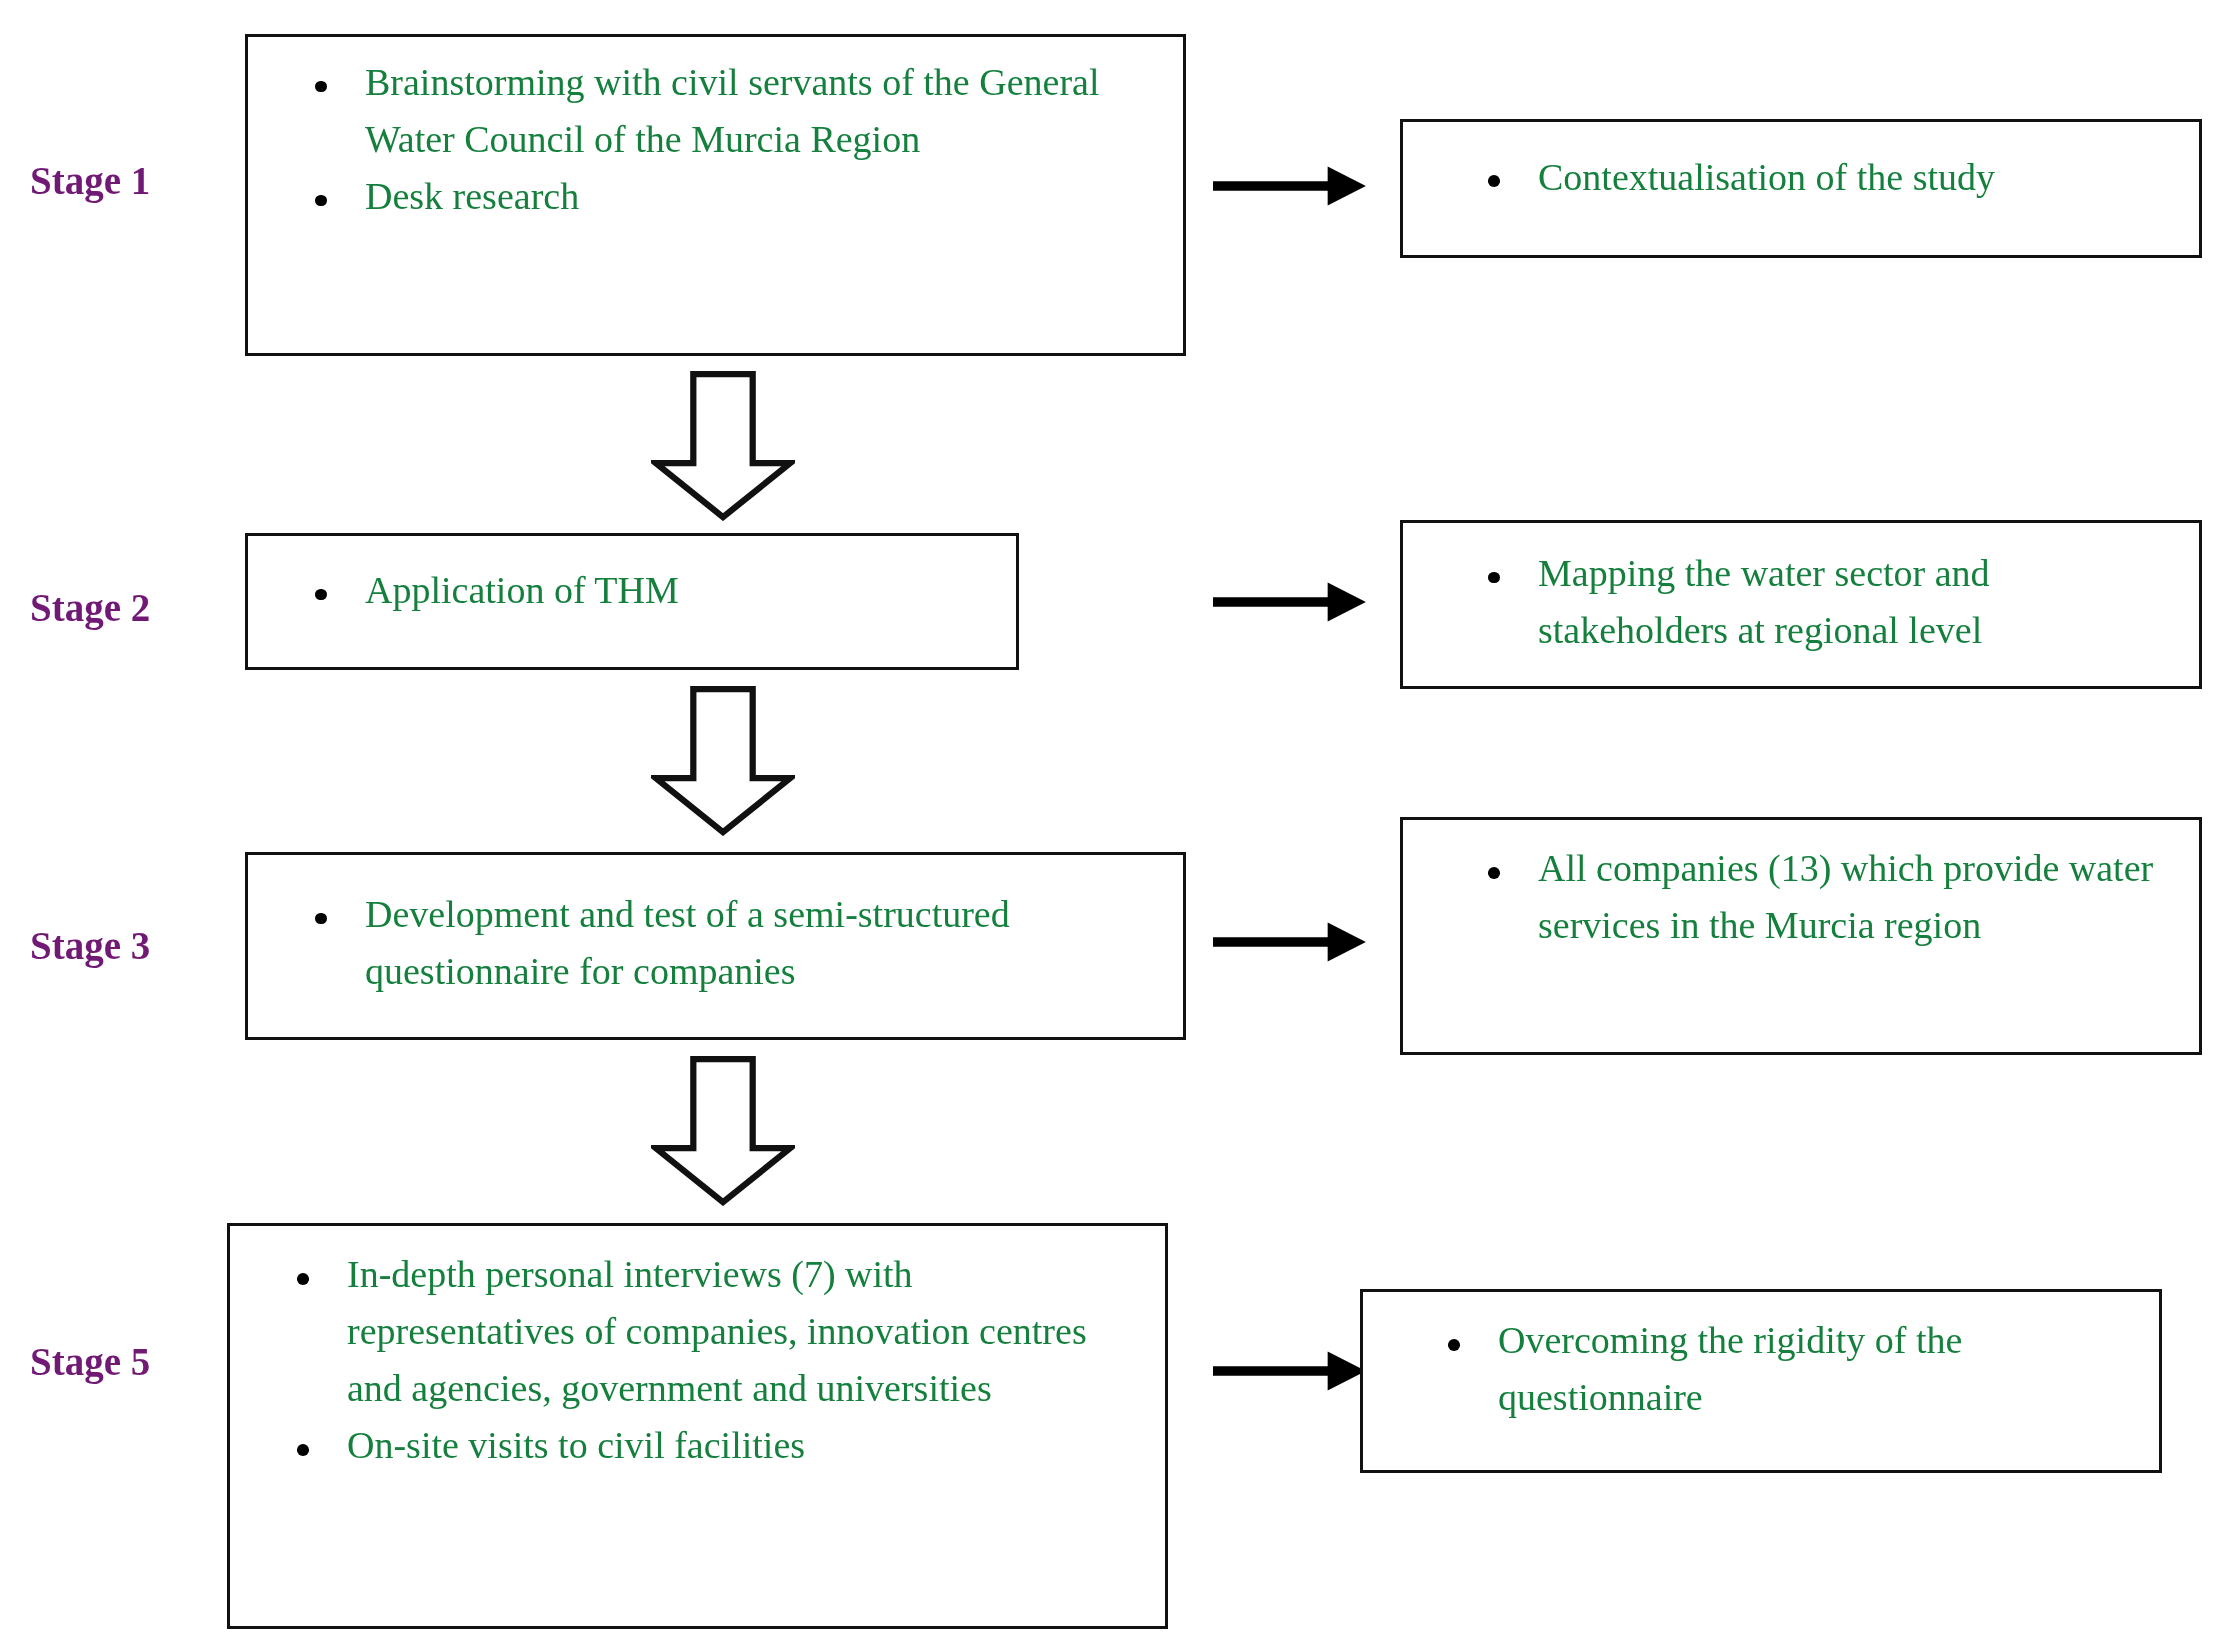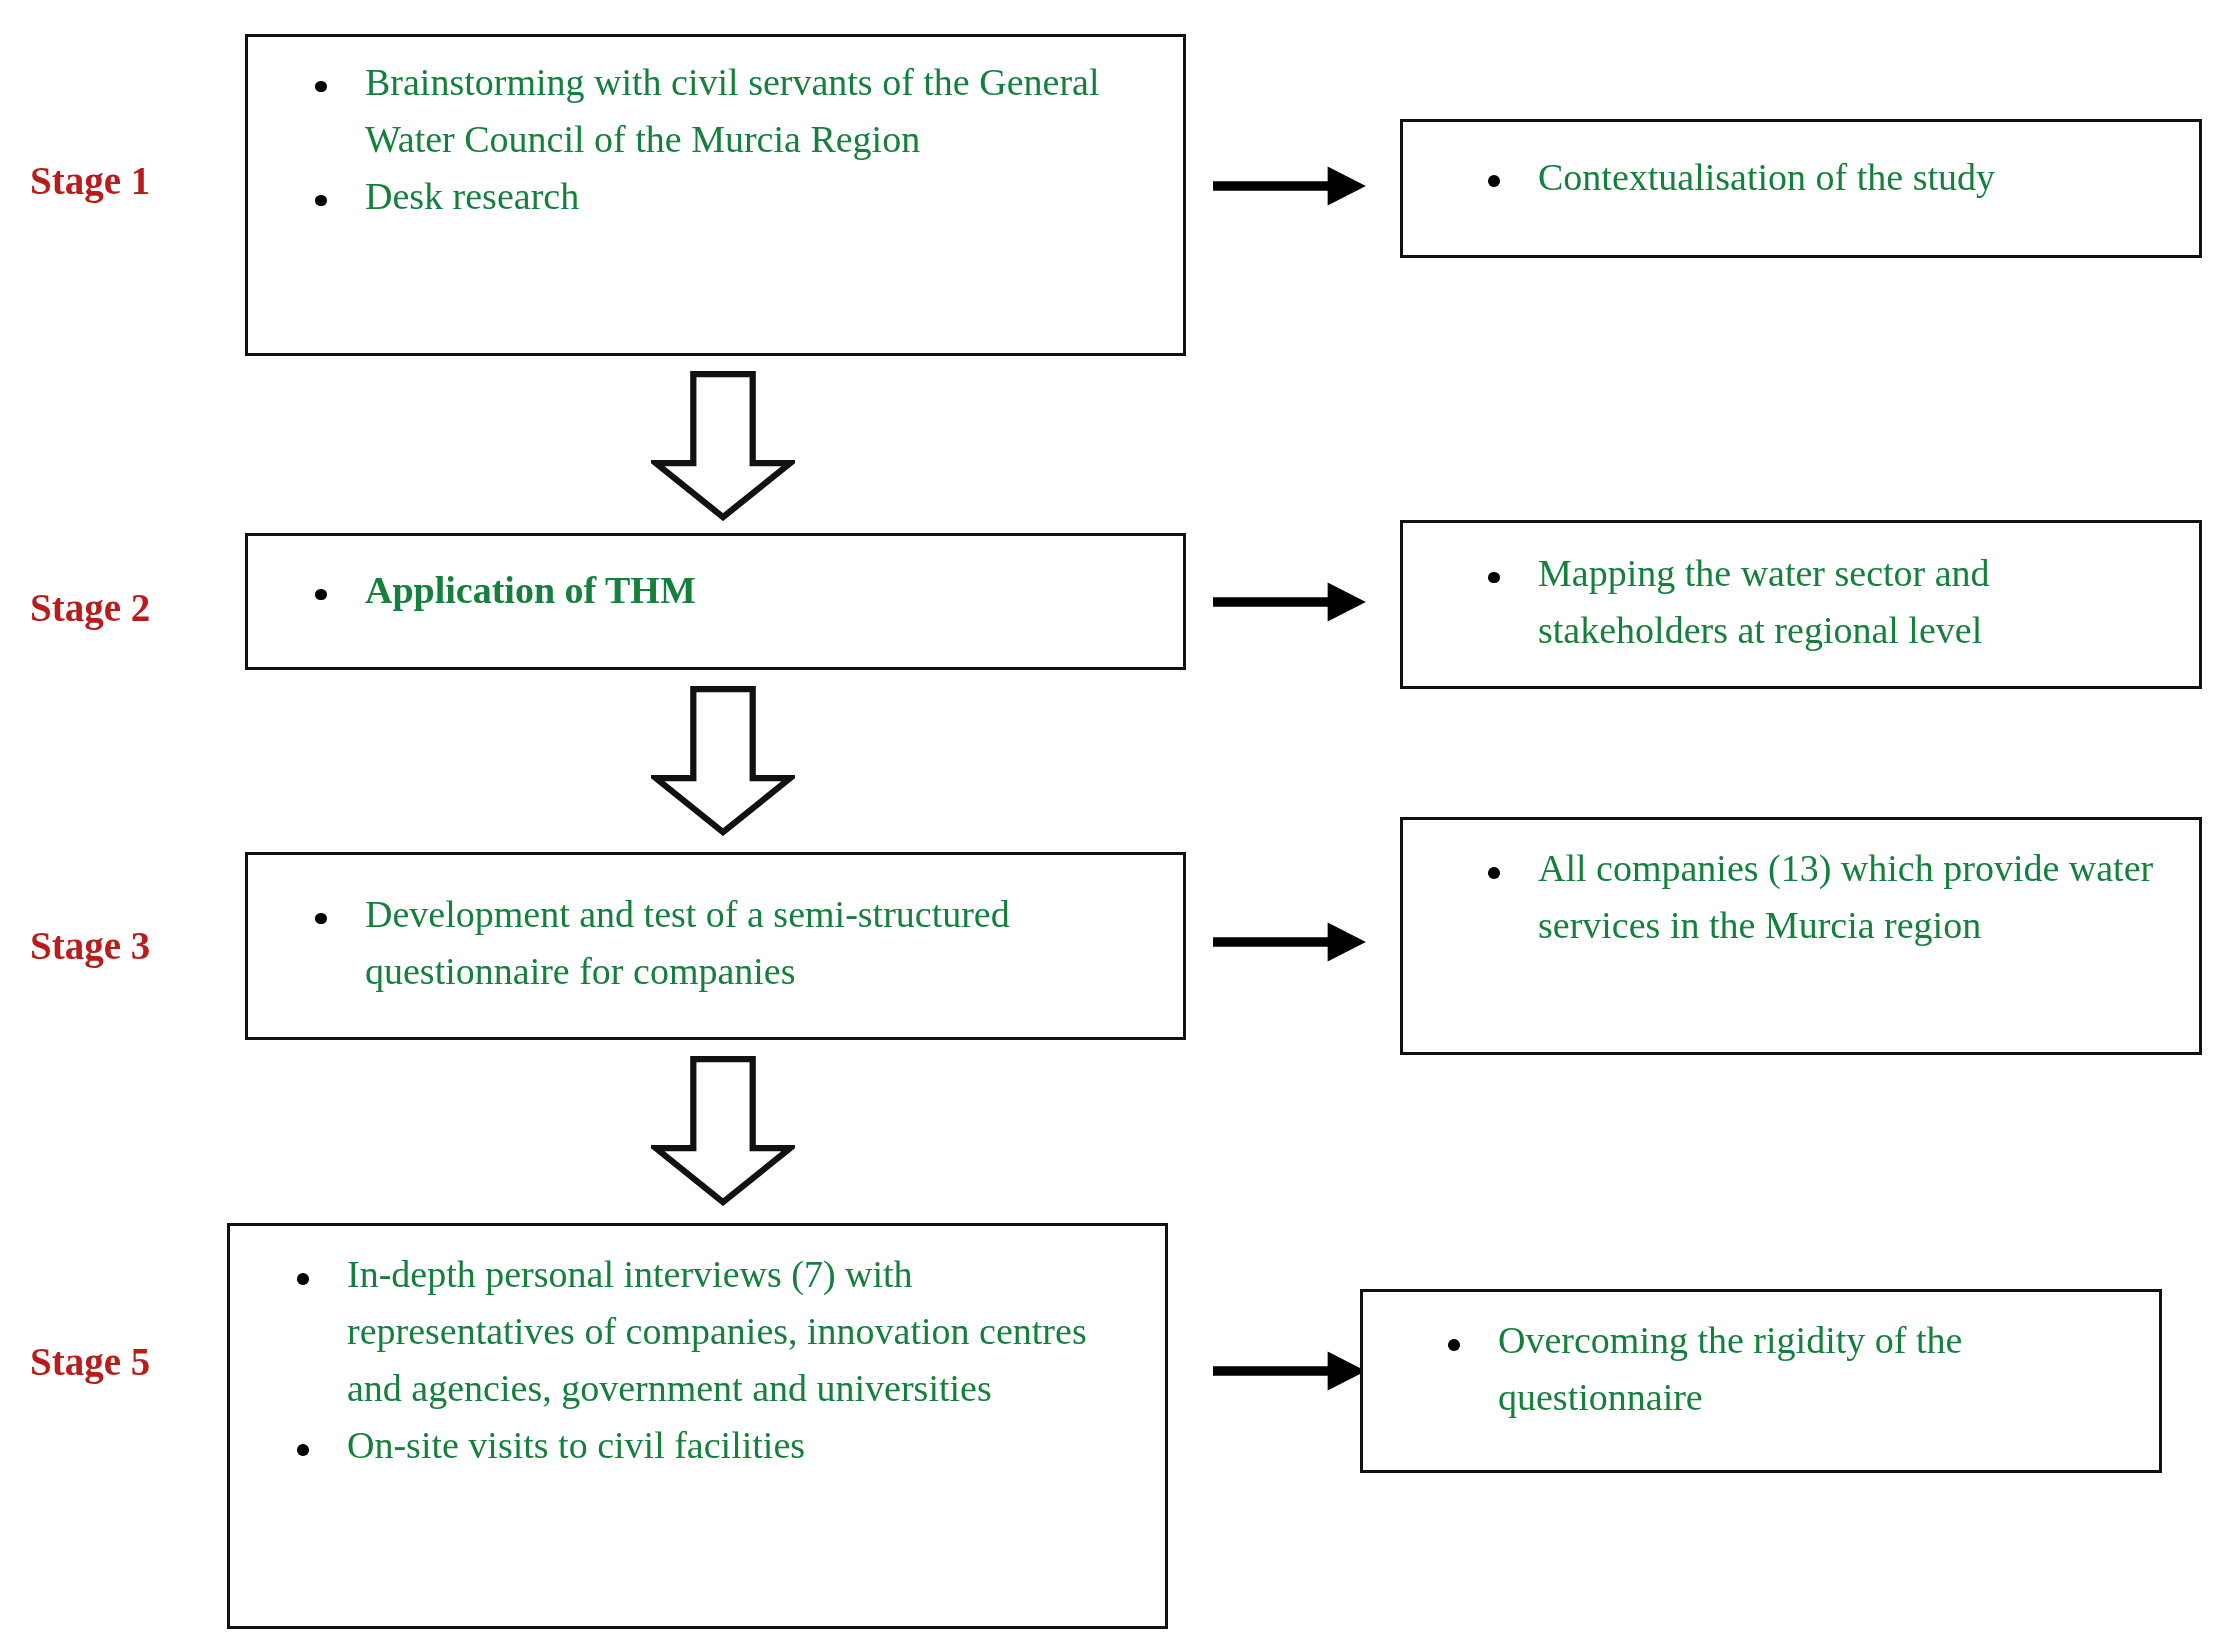--- a/index.html
+++ b/index.html
@@ -19,21 +19,21 @@
   }
 
   
   .stage-label {
     position: absolute;
     font-family: "Liberation Serif", "DejaVu Serif", serif;
     font-weight: bold;
     font-size: 39px;
     line-height: 1;
     white-space: nowrap;
-    color: #b91c1c;
+    color: #701a75;
   }
 
   
   .flow-box {
     position: absolute;
     box-sizing: border-box;
     border: 3.9px solid #111111;
     background: #ffffff;
   }
   .box-list {
@@ -119,21 +119,21 @@
   </div>
 
   <div class="down-arrow" style="left:651px; top:371px; width:144px; height:150px;">
     <svg width="144" height="150" viewBox="0 0 184 192" xmlns="http://www.w3.org/2000/svg">
       <path d="M54 4 L130 4 L130 118 L178 118 L92 187 L6 118 L54 118 Z" fill="#ffffff" stroke="#111111" stroke-width="8" stroke-linejoin="miter"></path>
     </svg>
   </div>
 
   <div class="stage-label" style="left:30px; top:588px;">Stage 2</div>
 
-  <div class="flow-box left-box" style="left:245px; top:533px; width:941px; height:137px;font-weight:bold;">
+  <div class="flow-box left-box" style="left:245px; top:533px; width:774px; height:137px;">
     <ul class="box-list" style="top:26px;">
       <li>
         <span class="bullet-dot"></span>
         <span>Application of THM</span>
       </li>
     </ul>
   </div>
 
   <div class="right-arrow" style="left:1213px; top:576px; width:156px; height:52px;">
     <svg width="156" height="52" viewBox="0 0 200 66" xmlns="http://www.w3.org/2000/svg">

